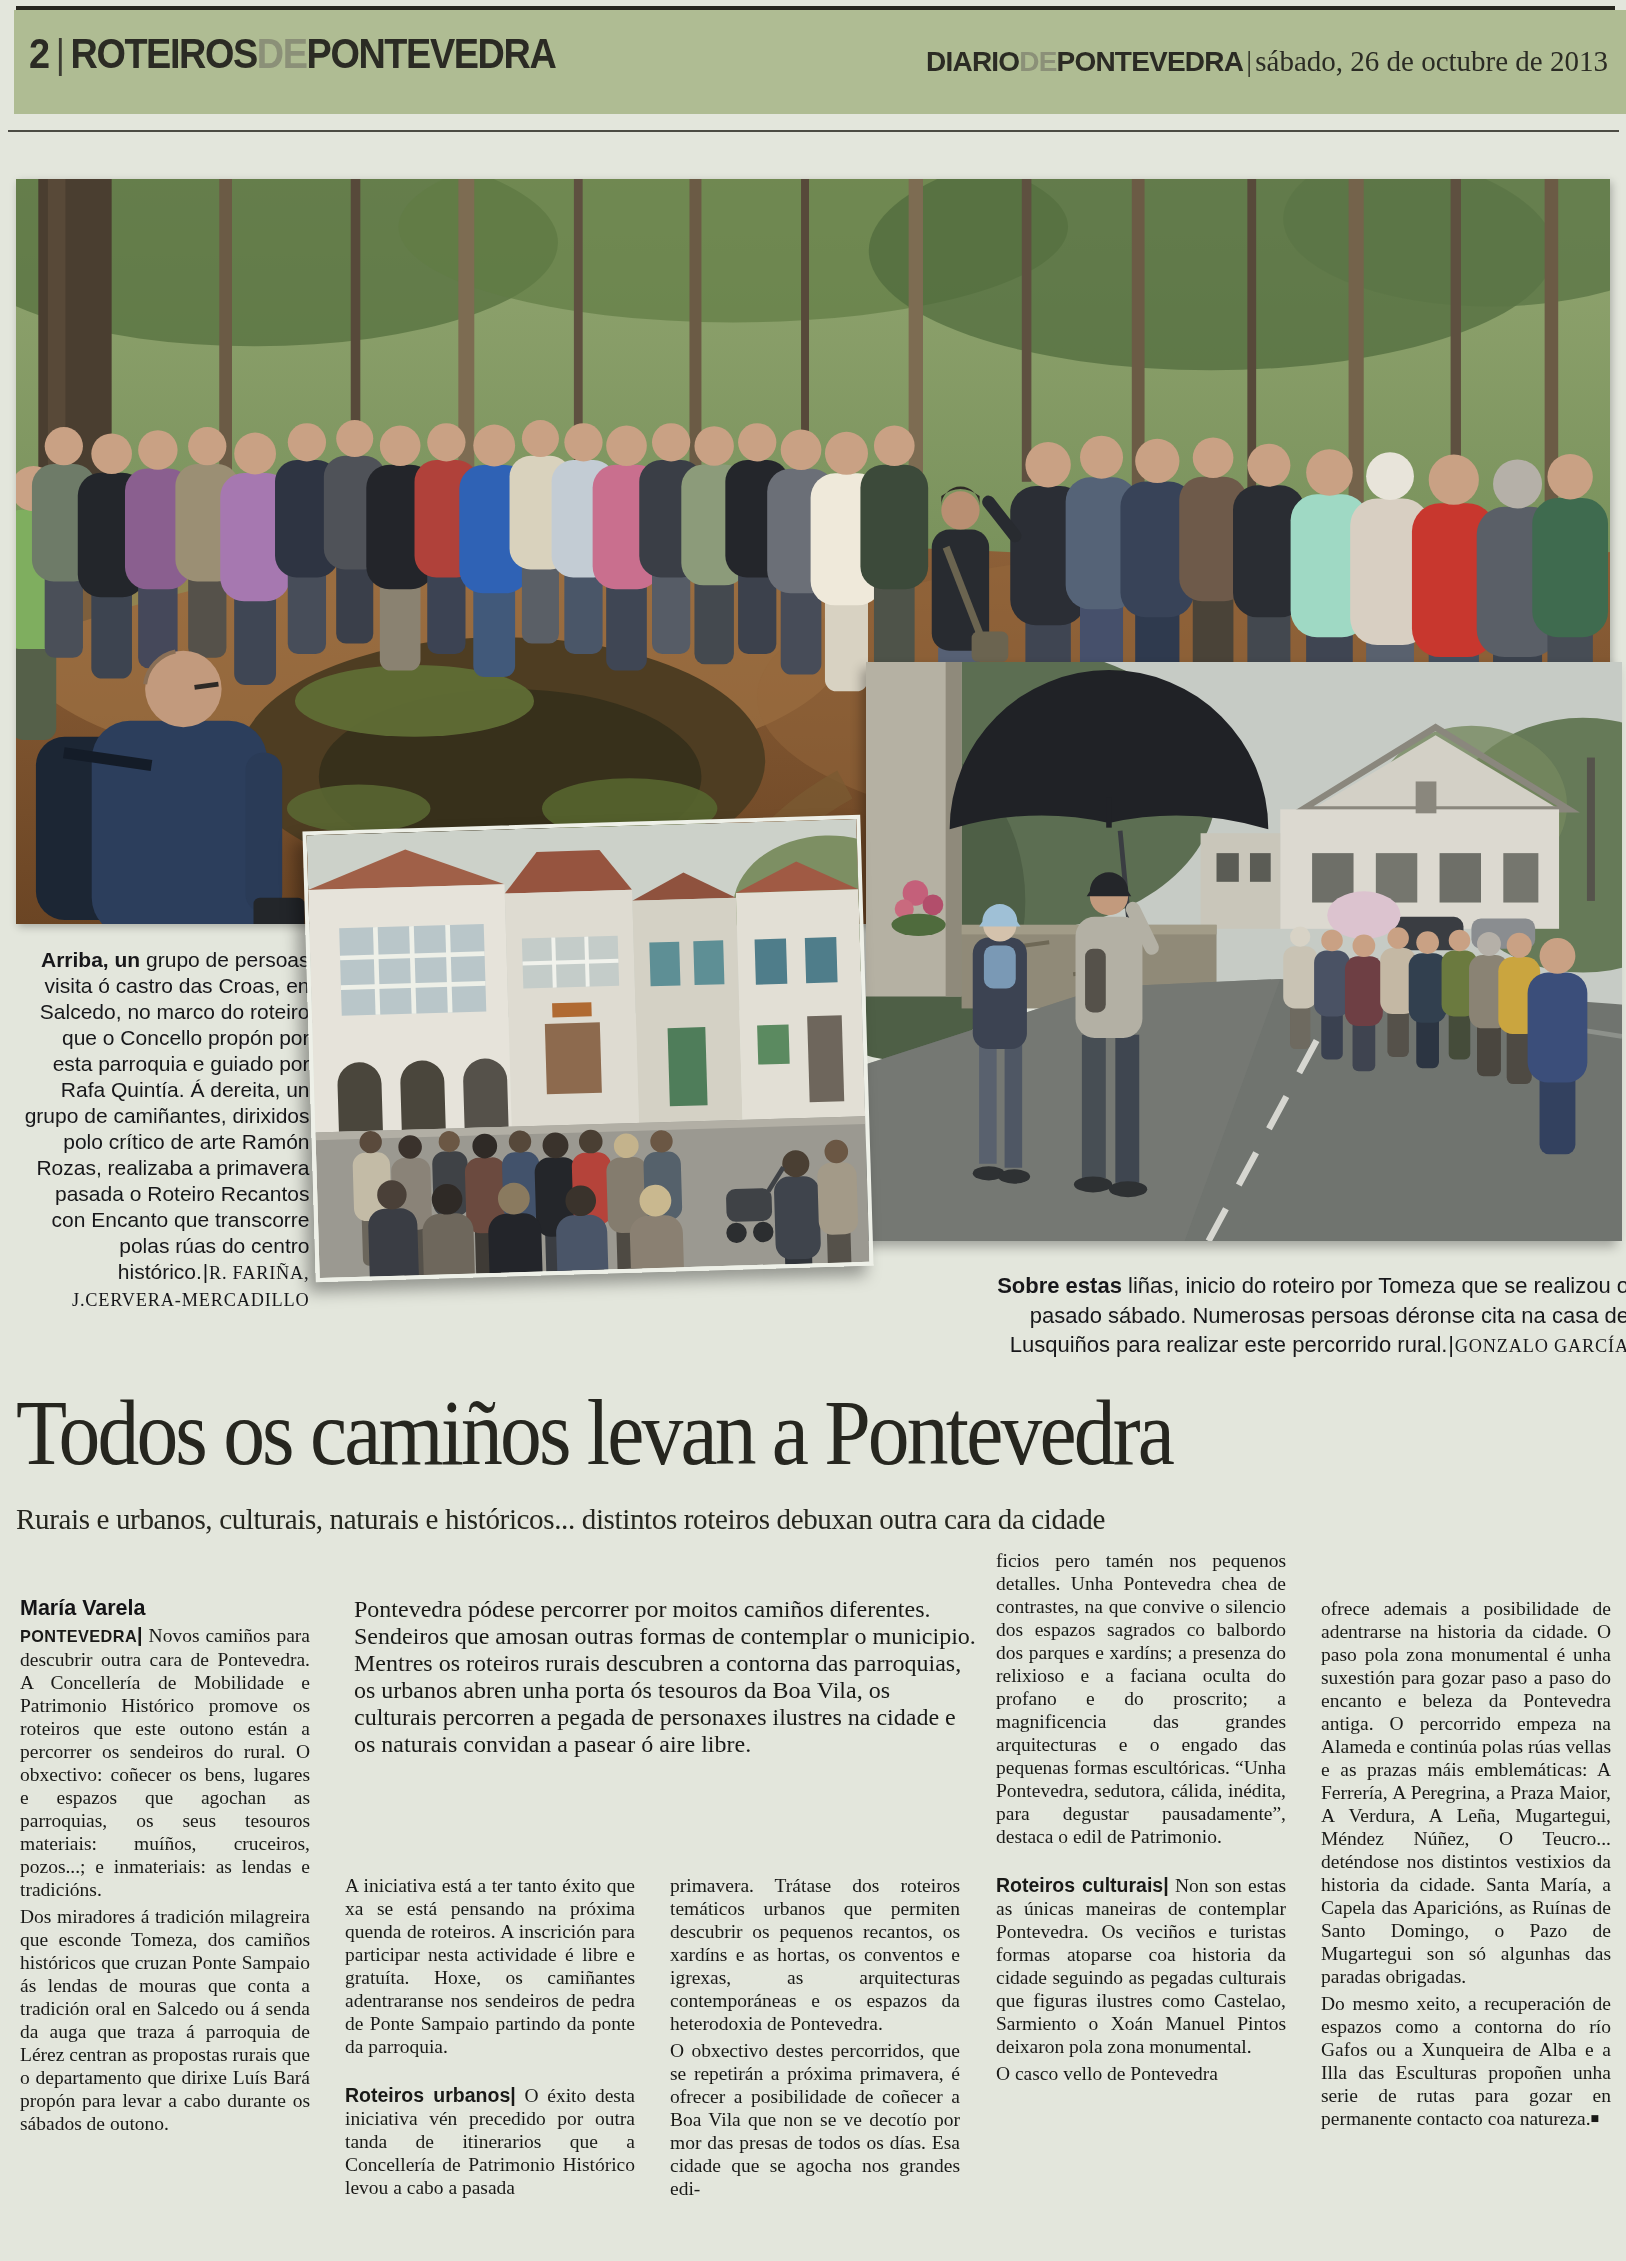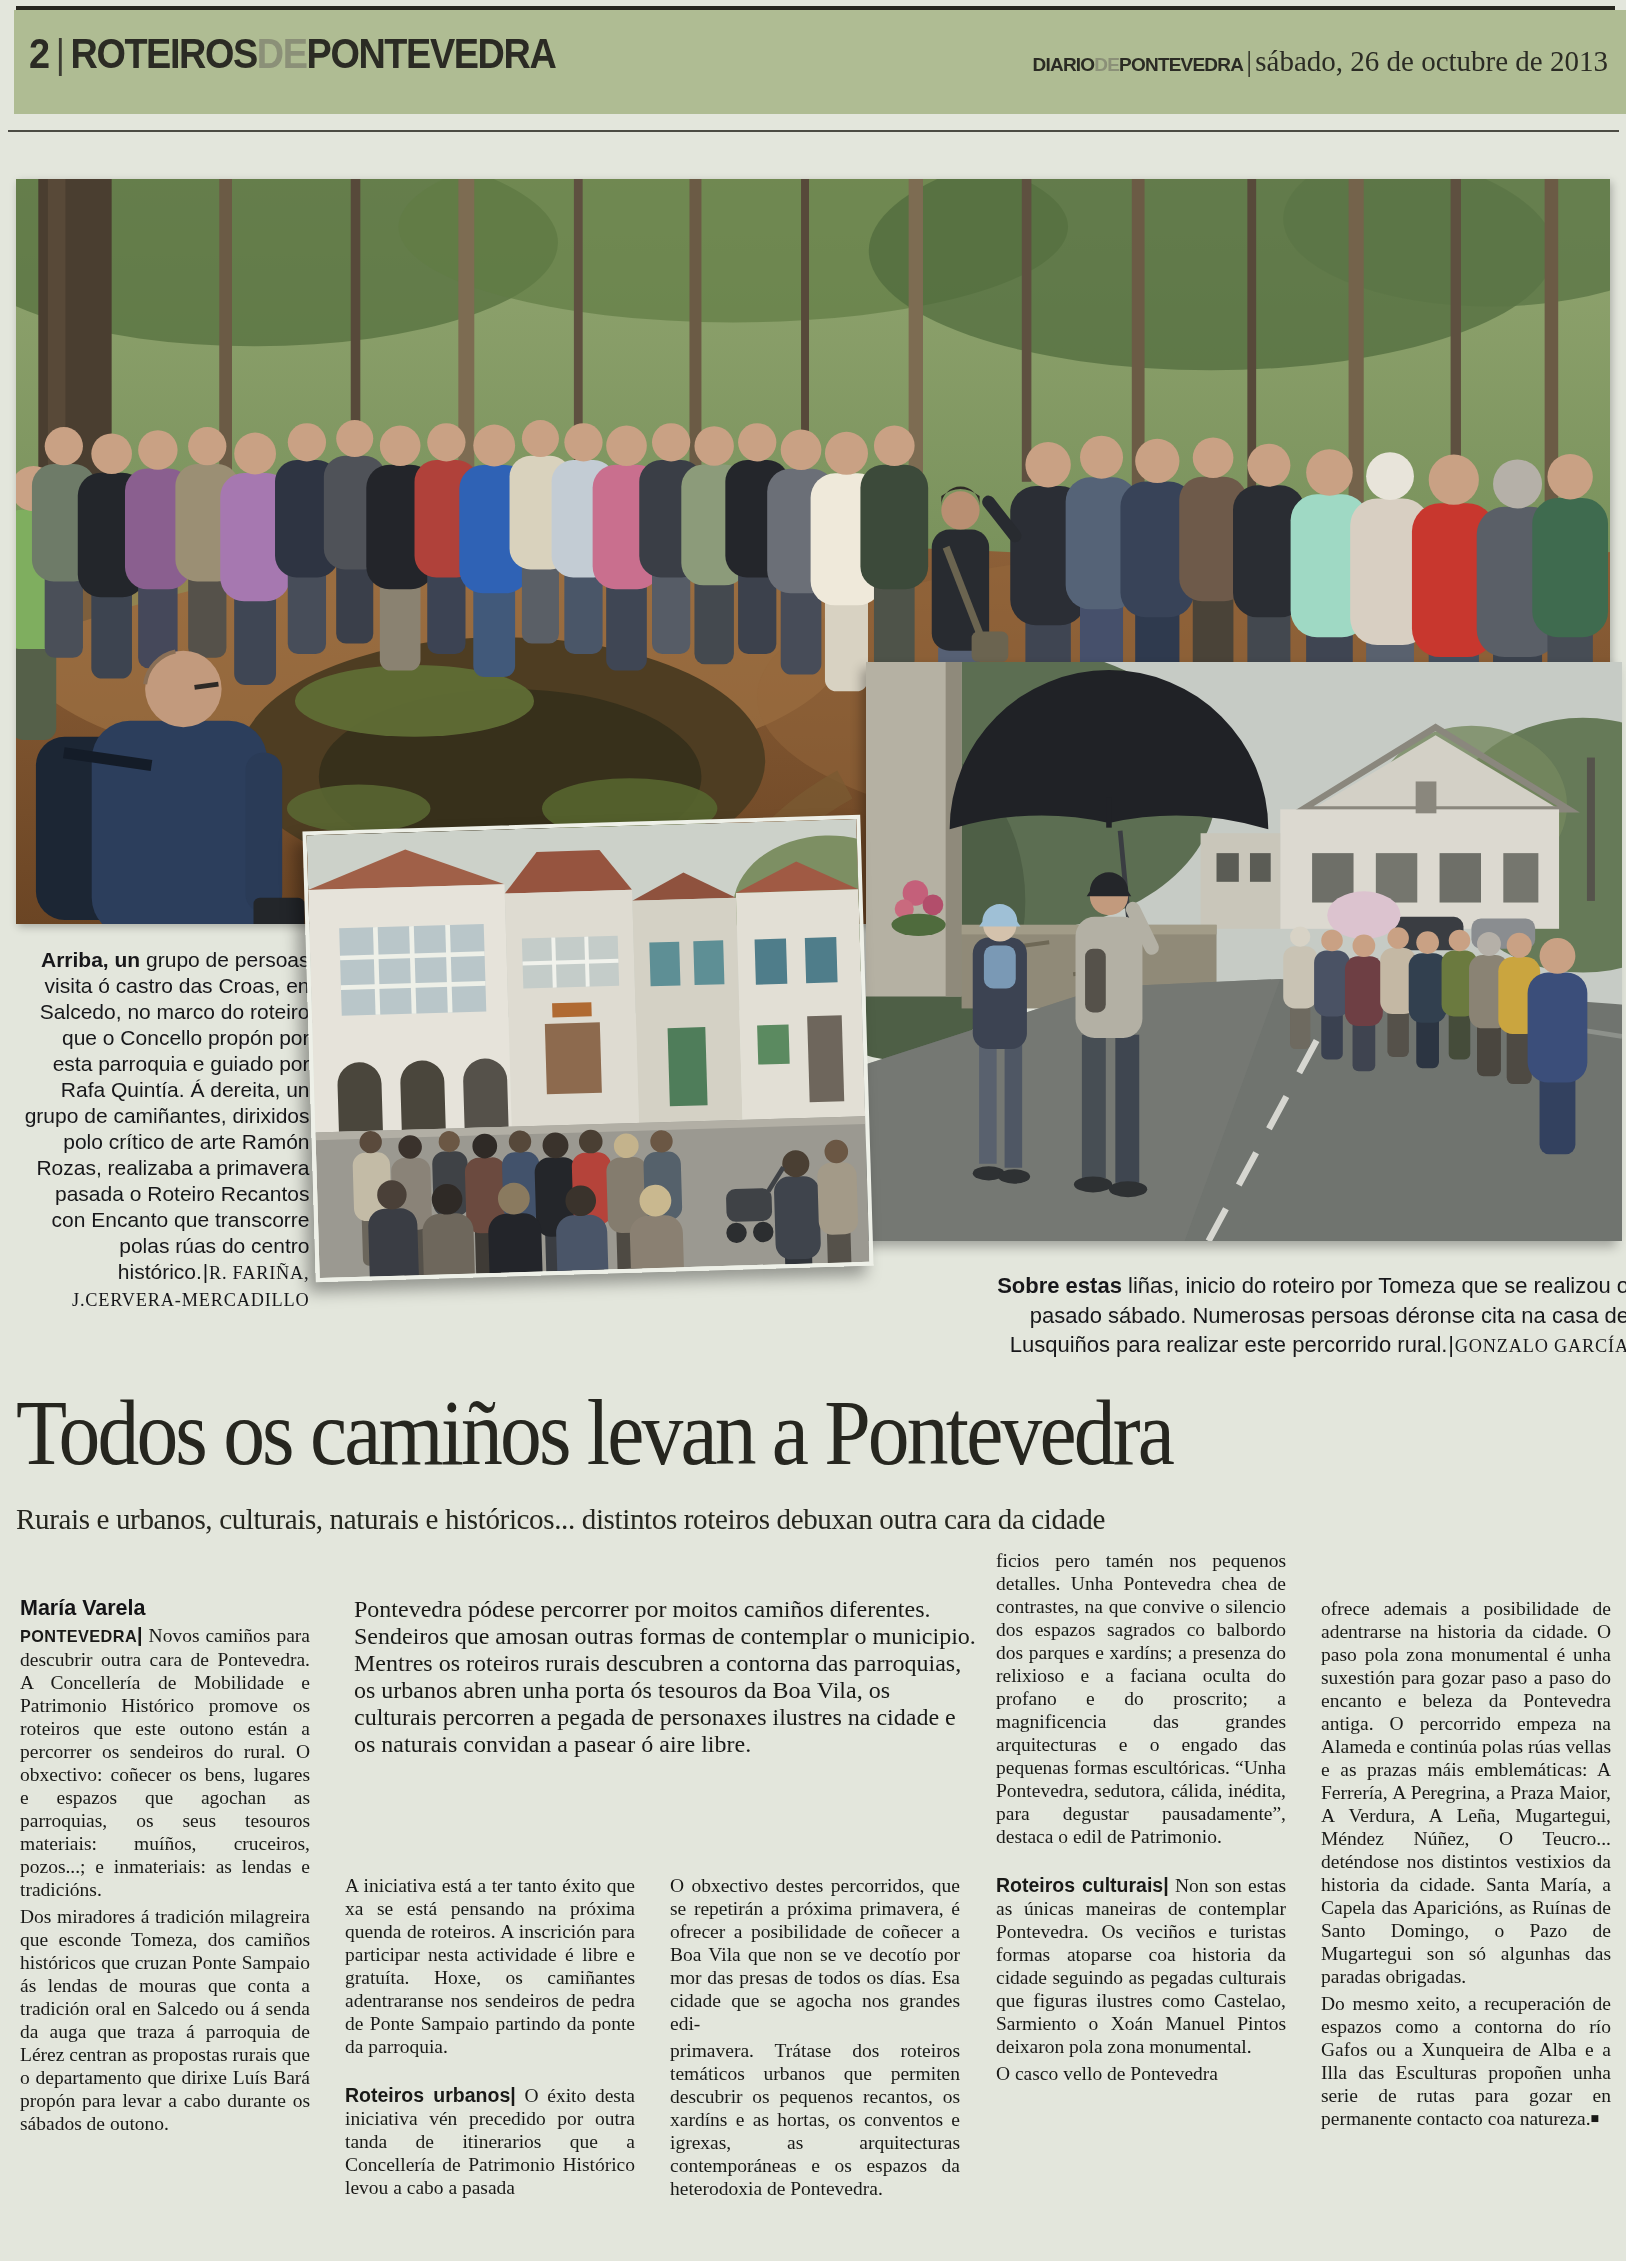--- a/index.html
+++ b/index.html
@@ -15,21 +15,21 @@
   #page-head{
     left:29px; top:29px; font-family:"Liberation Sans", sans-serif; font-weight:bold;
     font-size:43px; letter-spacing:-1.6px; color:#2b2b24; white-space:nowrap;
     transform:scaleX(.88); transform-origin:left top;
   }
   #page-head .head-bar{font-weight:normal; color:#3c3c33; padding:0 8px; font-size:40px;}
   .logo-de{color:#8b9078;}
   #masthead{
     right:19px; top:45px; white-space:nowrap; text-align:right; color:#2b2b24;
   }
-  #masthead .mh-bold{font-family:"Liberation Sans", sans-serif; font-weight:bold; font-size:19px; letter-spacing:-0.8px;}
+  #masthead .mh-bold{font-family:"Liberation Sans", sans-serif; font-weight:bold; font-size:28px; letter-spacing:-0.8px;}
   #masthead .mh-bar{font-family:"Liberation Serif", serif; font-size:29px; padding:0 3.2px; color:#2b2b24;}
   #masthead .mh-date{font-family:"Liberation Serif", serif; font-size:29px; letter-spacing:0;}
   #header-rule{left:8px; top:130px; width:1611px; height:2.4px; background:#4c4c44;}
   
   .photo{overflow:hidden;}
   #photo-main{left:16px; top:179px; width:1594px; height:745px; z-index:1; box-shadow:1.6px 3.2px 8px rgba(0,0,0,.25);}
   #photo-road{left:866px; top:662px; width:756px; height:579px; z-index:2; box-shadow:-4.8px 6.4px 11px rgba(0,0,0,.30);}
   #photo-village{
     left:309px; top:823px; width:558px; height:451px; z-index:3;
     border:4.8px solid #eef0e8; box-sizing:border-box;
@@ -561,22 +561,22 @@
 </div>
 
 <div class="abs" id="lede">Pontevedra pódese percorrer por moitos camiños diferentes. Sendeiros que amosan outras formas de contemplar o municipio. Mentres os roteiros rurais descubren a contorna das parroquias, os urbanos abren unha porta ós tesouros da Boa Vila, os culturais percorren a pegada de personaxes ilustres na cidade e os naturais convidan a pasear ó aire libre.</div>
 
 <div class="abs col" id="col2b">
   <p>A iniciativa está a ter tanto éxito que xa se está pensando na próxima quenda de roteiros. A inscrición para participar nesta actividade é libre e gratuíta. Hoxe, os camiñantes adentraranse nos sendeiros de pedra de Ponte Sampaio partindo da ponte da parroquia.</p>
   <p class="gap"><span class="kicker">Roteiros urbanos</span><span class="bar">|</span><span> O éxito desta iniciativa vén precedido por outra tanda de itinerarios que a Concellería de Patrimonio Histórico levou a cabo a pasada</span></p>
 </div>
 
 <div class="abs col" id="col3b">
+  <p>primavera. Trátase dos roteiros temáticos urbanos que permiten descubrir os pequenos recantos, os xardíns e as hortas, os conventos e igrexas, as arquitecturas contemporáneas e os espazos da heterodoxia de Pontevedra.</p>
   <p>O obxectivo destes percorridos, que se repetirán a próxima primavera, é ofrecer a posibilidade de coñecer a Boa Vila que non se ve decotío por mor das presas de todos os días. Esa cidade que se agocha nos grandes edi-</p>
-  <p>primavera. Trátase dos roteiros temáticos urbanos que permiten descubrir os pequenos recantos, os xardíns e as hortas, os conventos e igrexas, as arquitecturas contemporáneas e os espazos da heterodoxia de Pontevedra.</p>
 </div>
 
 <div class="abs col" id="col4">
   <p>ficios pero tamén nos pequenos detalles. Unha Pontevedra chea de contrastes, na que convive o silencio dos espazos sagrados co balbordo dos parques e xardíns; a presenza do relixioso e a faciana oculta do profano e do proscrito; a magnificencia das grandes arquitecturas e o engado das pequenas formas escultóricas. “Unha Pontevedra, sedutora, cálida, inédita, para degustar pausadamente”, destaca o edil de Patrimonio.</p>
   <p class="gap"><span class="kicker">Roteiros culturais</span><span class="bar">|</span><span> Non son estas as únicas maneiras de contemplar Pontevedra. Os veciños e turistas formas atoparse coa historia da cidade seguindo as pegadas culturais que figuras ilustres como Castelao, Sarmiento o Xoán Manuel Pintos deixaron pola zona monumental.</span></p>
   <p>O casco vello de Pontevedra</p>
 </div>
 
 <div class="abs col" id="col5">
   <p>ofrece ademais a posibilidade de adentrarse na historia da cidade. O paso pola zona monumental é unha suxestión para gozar paso a paso do encanto e beleza da Pontevedra antiga. O percorrido empeza na Alameda e continúa polas rúas vellas e as prazas máis emblemáticas: A Ferrería, A Peregrina, a Praza Maior, A Verdura, A Leña, Mugartegui, Méndez Núñez, O Teucro... deténdose nos distintos vestixios da historia da cidade. Santa María, a Capela das Aparicións, as Ruínas de Santo Domingo, o Pazo de Mugartegui son só algunhas das paradas obrigadas.</p>

